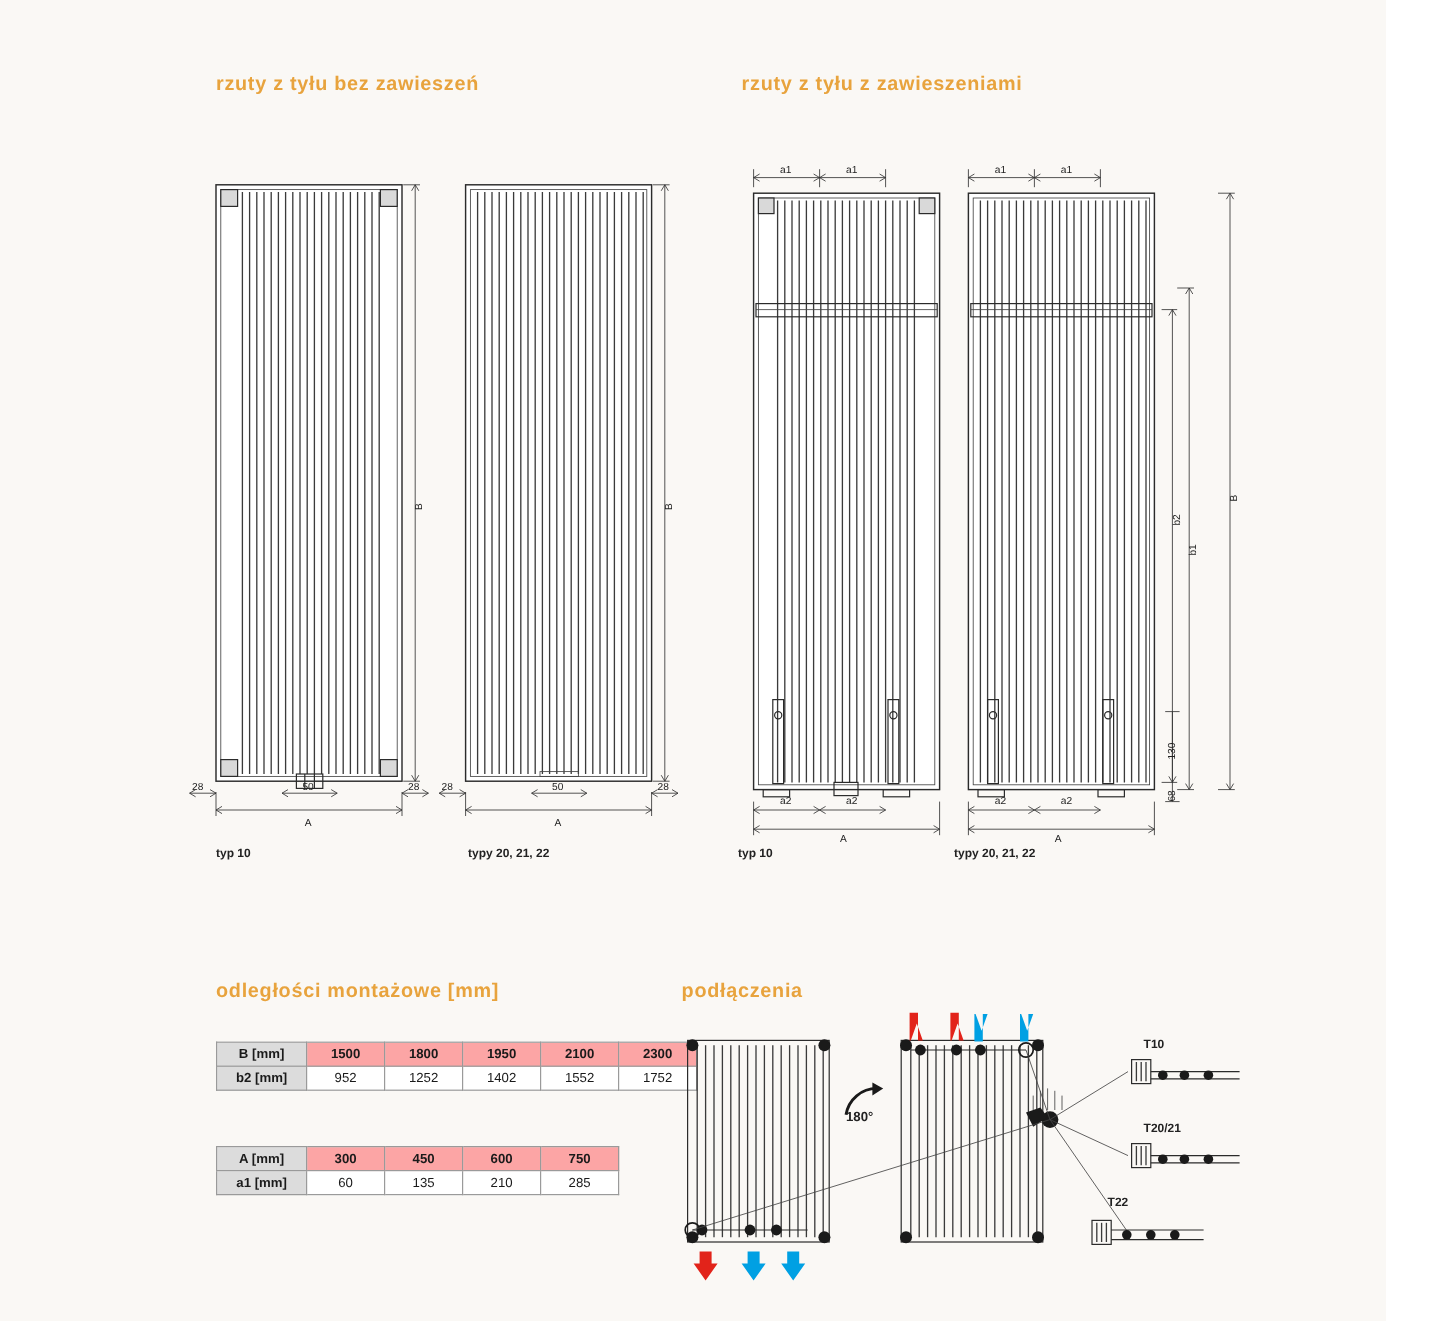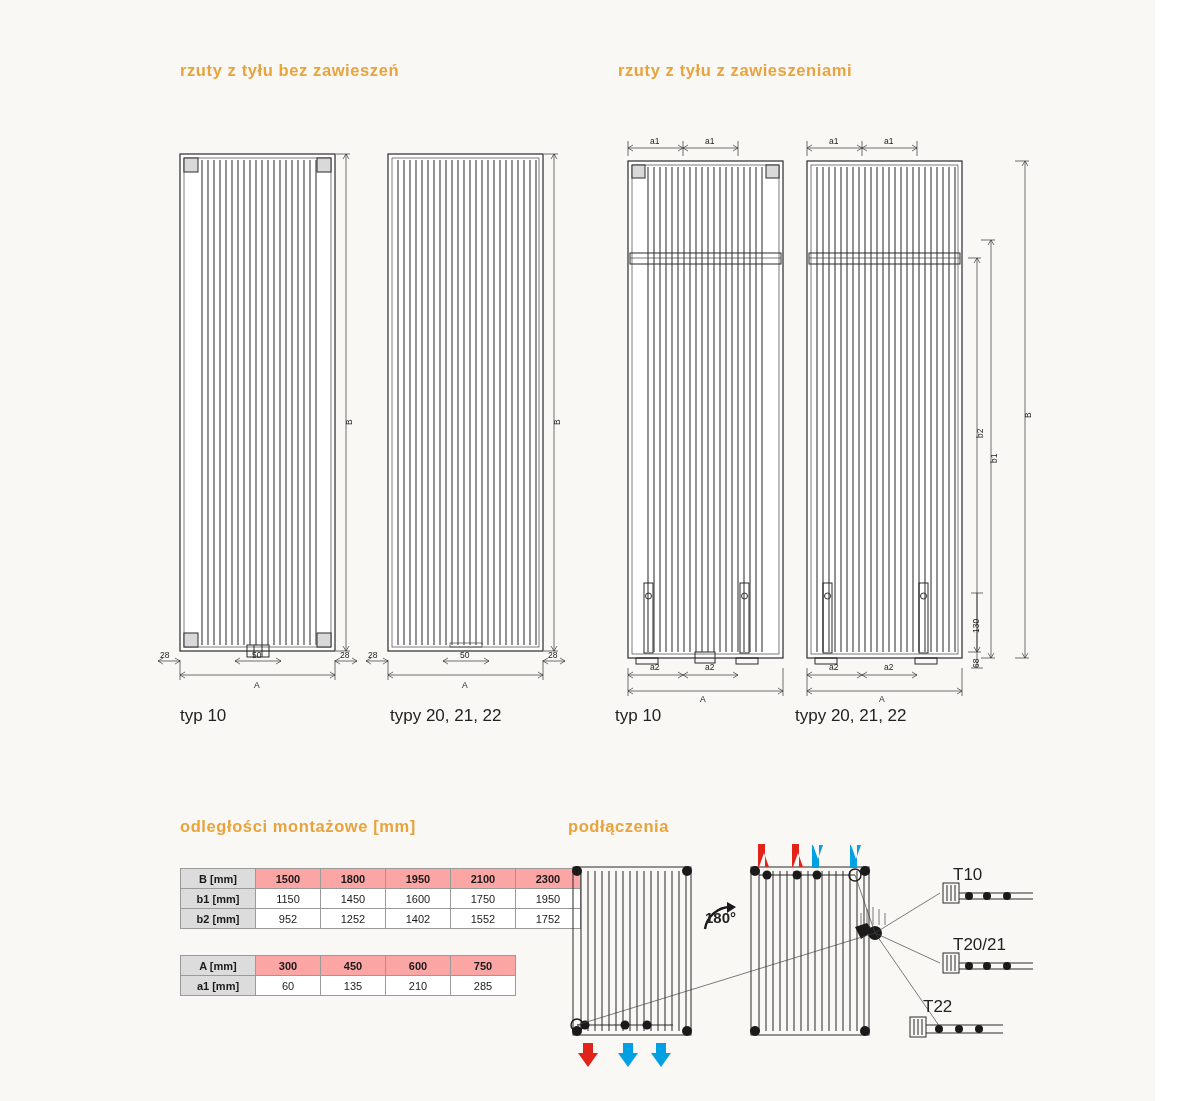--- a/index.html
+++ b/index.html
@@ -31,22 +31,22 @@
     white-space:nowrap;
   }
   .h1{left:180px;top:61px;}
   .h2{left:618px;top:61px;}
   .h3{left:180px;top:817px;}
   .h4{left:568px;top:817px;}
 
   .caption{
     position:absolute;
     color:#222;
-    font-size:17px;
-    font-weight:normal;
+    font-size:10px;
+    font-weight:bold;
     white-space:nowrap;
   }
 
   
   table.dim{
     position:absolute;
     border-collapse:collapse;
     font-size:11px;
     color:#1a1a1a;
     background:#ffffff;
@@ -416,28 +416,20 @@
     <tbody>
         <tr>
       <td class="rowhead">B [mm]</td>
       <td class="colhead">1500</td>
       <td class="colhead">1800</td>
       <td class="colhead">1950</td>
       <td class="colhead">2100</td>
       <td class="colhead">2300</td>
     </tr>
     <tr>
-      <td class="rowhead">b1 [mm]</td>
-      <td class="val">1150</td>
-      <td class="val">1450</td>
-      <td class="val">1600</td>
-      <td class="val">1750</td>
-      <td class="val">1950</td>
-    </tr>
-    <tr>
       <td class="rowhead">b2 [mm]</td>
       <td class="val">952</td>
       <td class="val">1252</td>
       <td class="val">1402</td>
       <td class="val">1552</td>
       <td class="val">1752</td>
     </tr>
   </tbody>
     </table>
 
@@ -577,19 +569,19 @@
         <line x1="359" y1="174" x2="359" y2="190"></line>
           <line x1="363" y1="174" x2="363" y2="190"></line>
           <line x1="367" y1="174" x2="367" y2="190"></line>
       </g>
       <line class="ln" x1="371" y1="180" x2="448" y2="180" stroke-width="1.6"></line>
       <line class="ln" x1="371" y1="188" x2="448" y2="188" stroke-width="1.6"></line>
       <circle cx="384" cy="184" r="4" fill="#1a1a1a"></circle>
       <circle cx="404" cy="184" r="4" fill="#1a1a1a"></circle>
       <circle cx="424" cy="184" r="4" fill="#1a1a1a"></circle>
     </svg>
-    <div class="lbl" style="left:150px;top:64px;font-size:15px;font-weight:bold;">180°</div>
+    <div class="lbl" style="left:150px;top:80px;font-size:11px;font-weight:bold;">180°</div>
     <div class="caption" style="position:absolute;left:398px;top:20px;">T10</div>
     <div class="caption" style="position:absolute;left:398px;top:90px;">T20/21</div>
     <div class="caption" style="position:absolute;left:368px;top:152px;">T22</div>
   </div>
 
 </div>
 
 </body></html>

